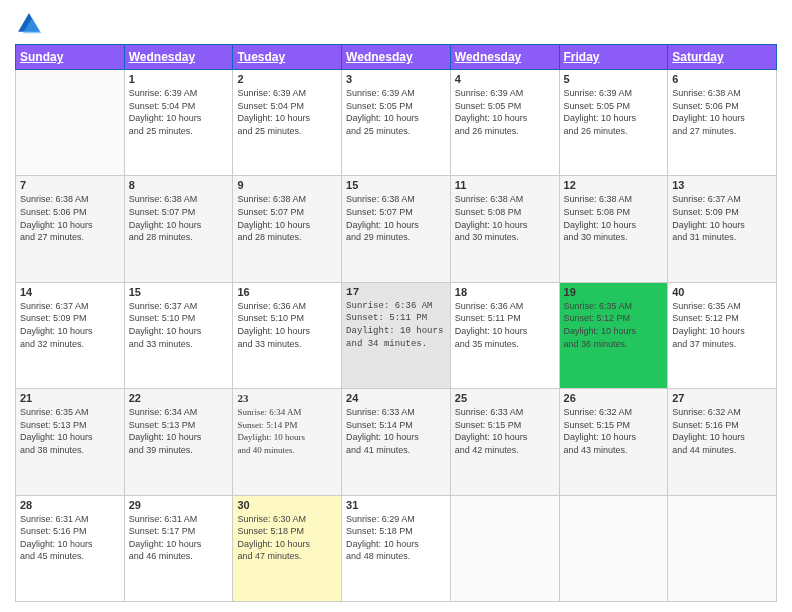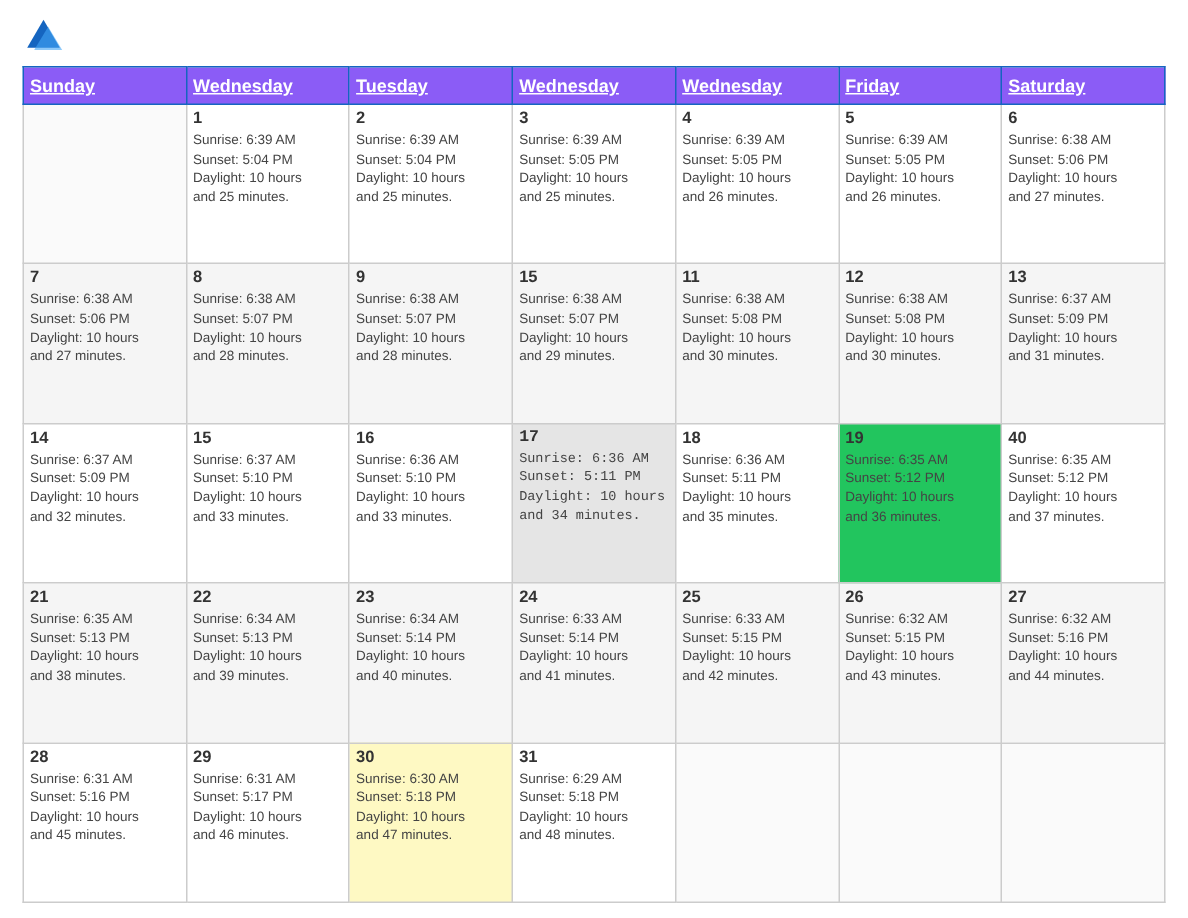--- a/index.html
+++ b/index.html
@@ -291,21 +291,21 @@
 Daylight: 10 hours
 and 38 minutes.</div>
           </td>
           <td style="background: rgb(245, 245, 245);">
             <div class="cell-day">22</div>
             <div class="cell-info" style="white-space: pre-line;">Sunrise: 6:34 AM
 Sunset: 5:13 PM
 Daylight: 10 hours
 and 39 minutes.</div>
           </td>
-          <td style="background: rgb(245, 245, 245);">
+          <td style="background: rgb(245, 245, 245); font-family: Liberation Serif, serif;">
             <div class="cell-day">23</div>
             <div class="cell-info" style="white-space: pre-line;">Sunrise: 6:34 AM
 Sunset: 5:14 PM
 Daylight: 10 hours
 and 40 minutes.</div>
           </td>
           <td style="background: rgb(245, 245, 245);">
             <div class="cell-day">24</div>
             <div class="cell-info" style="white-space: pre-line;">Sunrise: 6:33 AM
 Sunset: 5:14 PM

